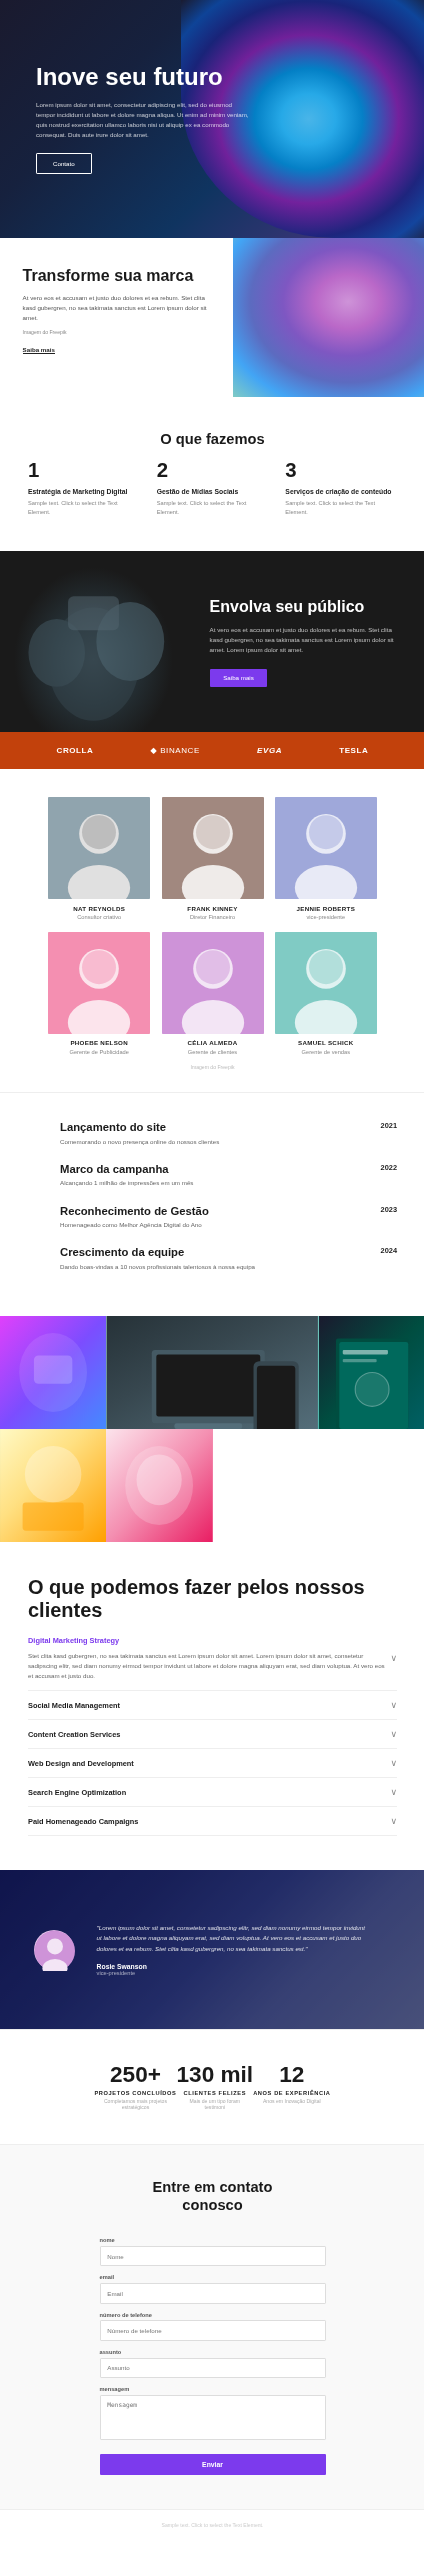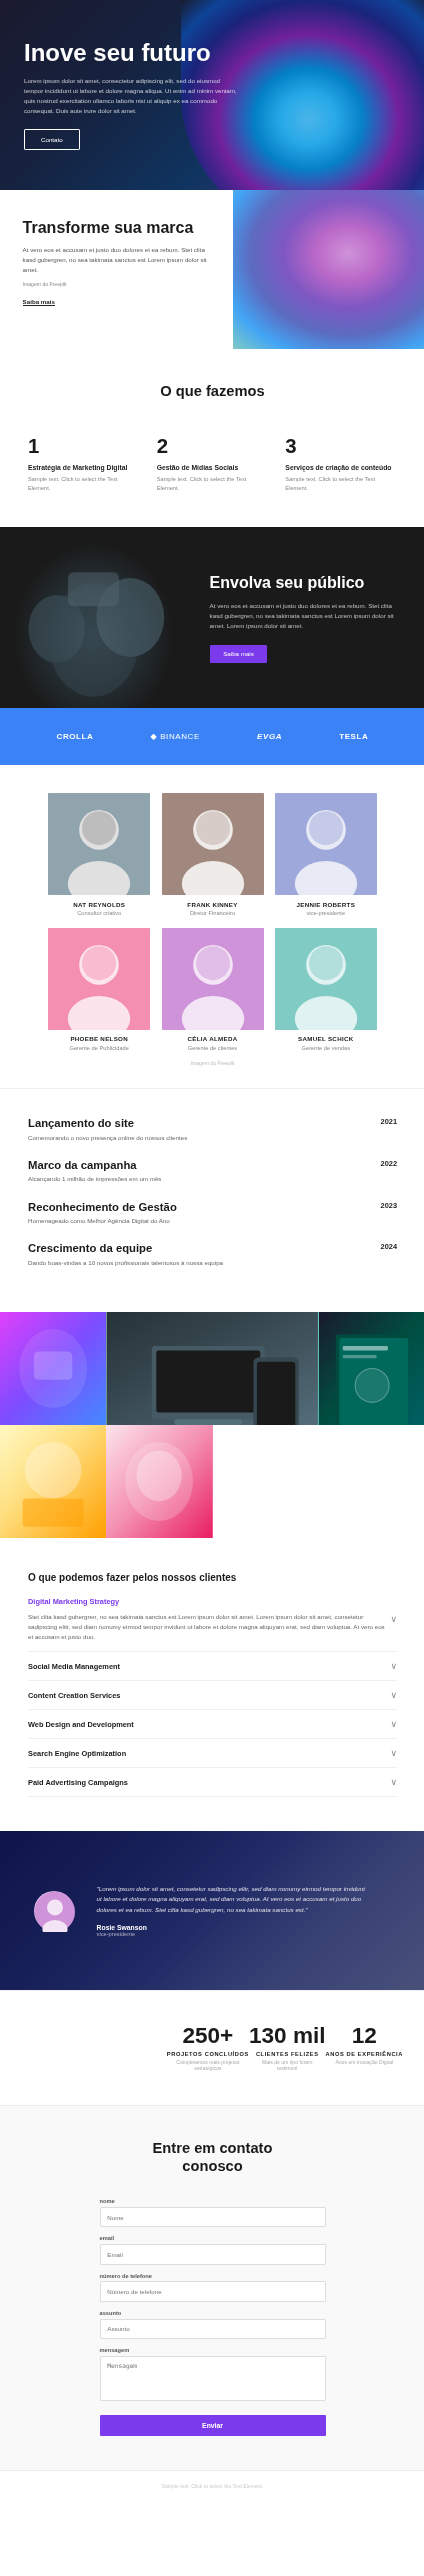--- a/index.html
+++ b/index.html
@@ -2,26 +2,26 @@
 <html style="font-size:9px"><head>
   <meta charset="utf-8">
   <style>
     * { margin: 0; padding: 0; box-sizing: border-box; }
     body { font-family: 'Arial', sans-serif; width: 425px; overflow-x: hidden; background: #fff; }
 
     
     .hero {
       position: relative;
       width: 425px;
-      height: 190px;
+      height: 238px;
       background: linear-gradient(135deg, #1a1a2e 0%, #16213e 30%, #0f3460 60%, #533483 100%);
       overflow: hidden;
       display: flex;
       align-items: center;
-      padding: 24px;
+      padding: 36px;
     }
     .hero-bg {
       position: absolute;
       right: -11.3px;
       top: 0;
       width: 255px;
       height: 238px;
       background: radial-gradient(ellipse at center, #4fc3f7 0%, #29b6f6 15%, #0288d1 30%, #7b1fa2 50%, #1a237e 70%, #0d47a1 85%, #1a1a2e 100%);
       border-radius: 0 0 0 60%;
       opacity: 0.9;
@@ -108,21 +108,21 @@
     
     .what-we-do {
       padding: 34px 28px;
       background: #fff;
       text-align: center;
     }
     .what-we-do h2 {
       font-size: 14.7px;
       font-weight: 800;
       color: #1a1a1a;
-      margin-bottom: 36px;
+      margin-bottom: 12px;
     }
     .services-grid {
       display: flex;
       gap: 17px;
       justify-content: center;
     }
     .service-item {
       flex: 1;
       text-align: left;
     }
@@ -192,22 +192,22 @@
       padding: 5.7px 13.6px;
       font-size: 6.2px;
       border: none;
       cursor: pointer;
       border-radius: 1.1px;
       width: fit-content;
     }
 
     
     .brands-section {
-      background: #3b82f6;
-      padding: 24px 28px;
+      background: #c2410c;
+      padding: 14px 28px;
       display: flex;
       align-items: center;
       justify-content: space-around;
     }
     .brand-name {
       font-size: 8px;
       font-weight: 800;
       color: #fff;
       letter-spacing: 0.6px;
       text-transform: uppercase;
@@ -260,20 +260,21 @@
     
     .timeline-section {
       background: #fff;
       padding: 28px 28px;
       border-top: 0.6px solid #eee;
     }
     .timeline-item {
       display: flex;
       margin-bottom: 17px;
       align-items: flex-start;
+      margin-left: 32px;
     }
     .timeline-content {
       flex: 1;
     }
     .timeline-year {
       font-size: 7.4px;
       font-weight: 800;
       color: #1a1a1a;
       min-width: 34px;
       text-align: right;
@@ -317,21 +318,21 @@
     .gallery-item:nth-child(5) {
       background: linear-gradient(135deg, #fce4ec 0%, #f48fb1 50%, #f06292 100%);
     }
 
     
     .services-section {
       background: #fff;
       padding: 34px 28px;
     }
     .services-section h2 {
-      font-size: 10px;
+      font-size: 20px;
       font-weight: 900;
       color: #1a1a1a;
       margin-bottom: 4.5px;
     }
     .accordion-item {
       border-bottom: 0.6px solid #eee;
       padding: 9px 0;
       display: flex;
       align-items: center;
       justify-content: space-between;
@@ -403,21 +404,21 @@
     .testimonial-role {
       font-size: 5.7px;
       color: rgba(255,255,255,0.6);
     }
 
     
     .stats-section {
       background: #fff;
       padding: 34px 22px;
       display: flex;
-      justify-content: flex-end;
+      justify-content: center;
       text-align: center;
       border-top: 0.6px solid #eee;
       border-bottom: 0.6px solid #eee;
     }
     .stat-item {}
     .stat-number {
       font-size: 22.6px;
       font-weight: 900;
       color: #1a1a1a;
       line-height: 1;
@@ -806,21 +807,21 @@
     <div class="accordion-title">Web Design and Development</div>
     <span class="accordion-icon">∨</span>
   </div>
 
   <div class="accordion-item">
     <div class="accordion-title">Search Engine Optimization</div>
     <span class="accordion-icon">∨</span>
   </div>
 
   <div class="accordion-item">
-    <div class="accordion-title">Paid Advertising Campaigns</div>
+    <div class="accordion-title">Paid Homenageado Campaigns</div>
     <span class="accordion-icon">∨</span>
   </div>
 </section>
 
 <section class="testimonial-section">
   <div class="testimonial-bg"></div>
   <div class="testimonial-overlay">
     <div class="testimonial-photo">
       <svg viewBox="0 0 70 70" width="40" height="40">
         <circle cx="35" cy="35" r="35" fill="#ce93d8"></circle>

